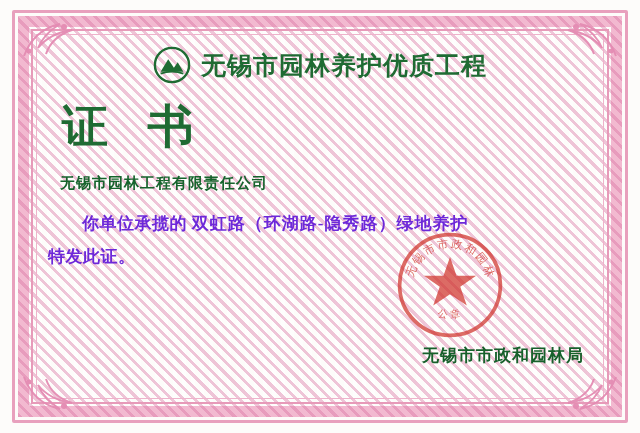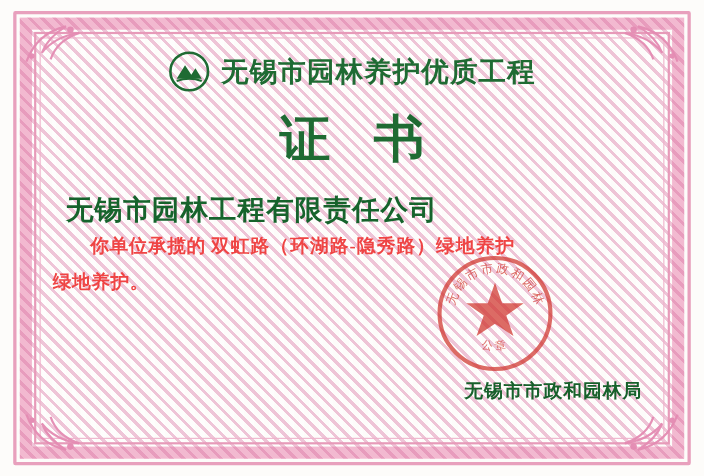--- a/index.html
+++ b/index.html
@@ -109,43 +109,43 @@
   .org-title {
     font-family: "Liberation Serif", serif;
     font-size: 25px;
     font-weight: bold;
     color: #1f6b33;
     letter-spacing: 1px;
     white-space: nowrap;
   }
 
   .doc-title {
-    text-align: center;
     font-family: "Liberation Serif", serif;
     font-size: 46px;
     font-weight: bold;
     color: #1f6b33;
     letter-spacing: 14px;
     margin: 12px 0 4px 0;
     padding-left: 14px;
   }
 
   .recipient {
     margin-top: 16px;
     margin-left: 12px;
-    font-size: 25px;
+    font-size: 15px;
     font-weight: bold;
     color: #16632c;
     letter-spacing: 1px;
   }
 
   .body-text {
+    margin-top: 14px;
     font-size: 17px;
     line-height: 1.95;
-    color: #ef4444;
+    color: #6d28d9;
     font-weight: bold;
     letter-spacing: 0.5px;
   }
   .body-line { white-space: nowrap; }
   .body-line.indent { text-indent: 34px; }
   .proj-name { letter-spacing: 1px; }
 
   .signature {
     position: absolute;
     right: 8px;
@@ -230,21 +230,21 @@
 
     <div class="doc-title">证 书</div>
 
     <div class="recipient">无锡市园林工程有限责任公司</div>
 
     <div class="body-text">
       <div class="body-line indent">
         <span>你单位承揽的</span>
         <span class="proj-name">双虹路（环湖路-隐秀路）绿地养护</span>
       </div>
-      <div class="body-line">绿地养护。</div>
+      <div class="body-line">特发此证。</div>
     </div>
 
     <div class="seal">
       <svg viewBox="0 0 120 120">
         <circle cx="60" cy="60" r="54" fill="none" stroke="#d0342c" stroke-width="4"></circle>
         <path d="M60 30 L67 50 L88 50 L71 62 L78 82 L60 70 L42 82 L49 62 L32 50 L53 50 Z" fill="#d0342c"></path>
         <path id="sealTopArc" d="M 20 60 A 40 40 0 0 1 100 60" fill="none"></path>
         <text font-family="Liberation Serif, serif" font-size="12" fill="#d0342c" letter-spacing="2">
           <textPath href="#sealTopArc" startOffset="6%">无锡市市政和园林局</textPath>
         </text>

